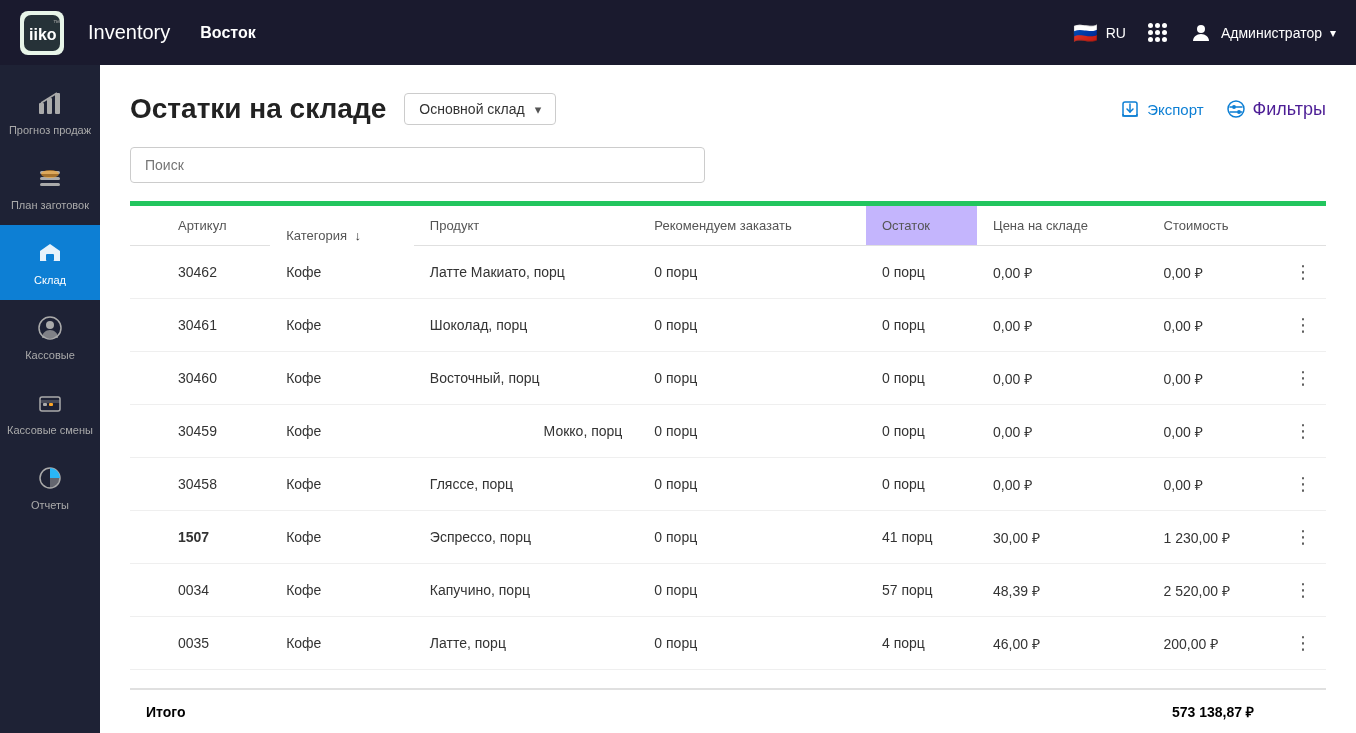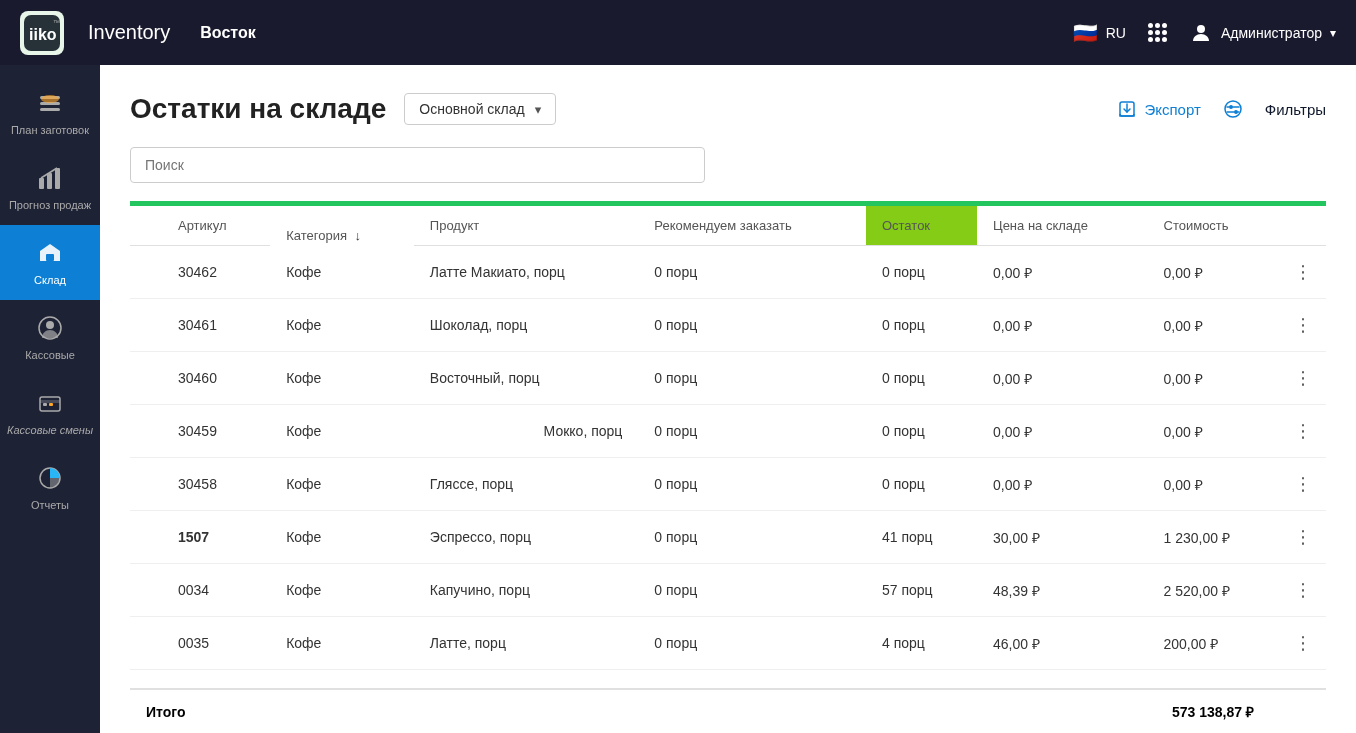--- a/index.html
+++ b/index.html
@@ -88,41 +88,41 @@
       <span style="color:#fff;font-size:12px;">▾</span>
     </div>
   </div>
 </div>
 
 <div style="position:fixed;top:65px;left:0;bottom:0;width:100px;background:#1e2235;display:flex;flex-direction:column;align-items:center;padding-top:10px;overflow-y:auto;z-index:90;">
 
   <div style="display:flex;flex-direction:column;align-items:center;padding:14px 8px;cursor:pointer;width:100%;color:#aaa;font-size:11px;text-align:center;">
     <div style="margin-bottom:5px;">
       <svg width="28" height="28" viewBox="0 0 28 28" fill="none">
+        <rect x="3" y="14" width="5" height="11" rx="1" fill="#aaa"></rect>
+        <rect x="11" y="9" width="5" height="16" rx="1" fill="#aaa"></rect>
+        <rect x="19" y="4" width="5" height="21" rx="1" fill="#aaa"></rect>
+        <polyline points="5,14 13,9 21,4" stroke="#aaa" stroke-width="1.5" fill="none"></polyline>
+      </svg>
+    </div>
+    <span>Прогноз продаж</span>
+  </div>
+
+  <div style="display:flex;flex-direction:column;align-items:center;padding:14px 8px;cursor:pointer;width:100%;color:#aaa;font-size:11px;text-align:center;">
+    <div style="margin-bottom:5px;">
+      <svg width="28" height="28" viewBox="0 0 28 28" fill="none">
         <rect x="4" y="7" width="20" height="3" rx="1.5" fill="#aaa"></rect>
         <rect x="4" y="13" width="20" height="3" rx="1.5" fill="#aaa"></rect>
         <rect x="4" y="19" width="20" height="3" rx="1.5" fill="#aaa"></rect>
         <ellipse cx="14" cy="10" rx="9" ry="4" fill="#ffa726" opacity="0.6"></ellipse>
       </svg>
     </div>
     <span>План заготовок</span>
   </div>
 
-  <div style="display:flex;flex-direction:column;align-items:center;padding:14px 8px;cursor:pointer;width:100%;color:#aaa;font-size:11px;text-align:center;">
-    <div style="margin-bottom:5px;">
-      <svg width="28" height="28" viewBox="0 0 28 28" fill="none">
-        <rect x="3" y="14" width="5" height="11" rx="1" fill="#aaa"></rect>
-        <rect x="11" y="9" width="5" height="16" rx="1" fill="#aaa"></rect>
-        <rect x="19" y="4" width="5" height="21" rx="1" fill="#aaa"></rect>
-        <polyline points="5,14 13,9 21,4" stroke="#aaa" stroke-width="1.5" fill="none"></polyline>
-      </svg>
-    </div>
-    <span>Прогноз продаж</span>
-  </div>
-
   <div style="display:flex;flex-direction:column;align-items:center;padding:14px 8px;cursor:pointer;width:100%;color:#fff;font-size:11px;text-align:center;background:#0d7fd4;">
     <div style="margin-bottom:5px;">
       <svg width="28" height="28" viewBox="0 0 28 28" fill="none">
         <path d="M4 22V12L14 5L24 12V22H4Z" fill="#fff" opacity="0.9"></path>
         <rect x="10" y="15" width="8" height="7" rx="1" fill="#0d7fd4"></rect>
       </svg>
     </div>
     <span>Склад</span>
   </div>
 
@@ -130,21 +130,21 @@
     <div style="margin-bottom:5px;">
       <svg width="28" height="28" viewBox="0 0 28 28" fill="none">
         <circle cx="14" cy="14" r="11" stroke="#aaa" stroke-width="1.5" fill="none"></circle>
         <circle cx="14" cy="11" r="4" fill="#aaa"></circle>
         <path d="M6 24c0-5 3.6-8 8-8s8 3 8 8" fill="#aaa" opacity="0.7"></path>
       </svg>
     </div>
     <span>Кассовые</span>
   </div>
 
-  <div style="display:flex;flex-direction:column;align-items:center;padding:14px 4px;cursor:pointer;width:100%;color:#aaa;font-size:11px;text-align:center;font-style:italic;">
+  <div style="display:flex;flex-direction:column;align-items:center;padding:14px 4px;cursor:pointer;width:100%;color:#aaa;font-size:11px;text-align:center;">
     <div style="margin-bottom:5px;">
       <svg width="28" height="28" viewBox="0 0 28 28" fill="none">
         <rect x="4" y="8" width="20" height="14" rx="2" stroke="#aaa" stroke-width="1.5" fill="none"></rect>
         <rect x="7" y="14" width="4" height="3" rx="1" fill="#aaa"></rect>
         <rect x="13" y="14" width="4" height="3" rx="1" fill="#ffa726"></rect>
         <rect x="4" y="11" width="20" height="3" fill="#aaa" opacity="0.3"></rect>
       </svg>
     </div>
     <span>Кассовые смены</span>
   </div>
@@ -176,21 +176,21 @@
       <div style="display:flex;align-items:center;gap:22px;">
         <button style="display:flex;align-items:center;gap:7px;font-size:15px;font-weight:500;cursor:pointer;background:none;border:none;color:#0d7fd4;">
           <svg width="20" height="20" viewBox="0 0 20 20" fill="none">
             <rect x="3" y="3" width="14" height="14" rx="2" stroke="#0d7fd4" stroke-width="1.5" fill="none"></rect>
             <path d="M7 10 L10 13 L13 10" stroke="#0d7fd4" stroke-width="1.5" fill="none" stroke-linecap="round"></path>
             <line x1="10" y1="5" x2="10" y2="13" stroke="#0d7fd4" stroke-width="1.5" stroke-linecap="round"></line>
             <path d="M3 15 L3 17 L17 17 L17 15" stroke="#0d7fd4" stroke-width="1.5" fill="none"></path>
           </svg>
           <span>Экспорт</span>
         </button>
-        <button style="display:flex;align-items:center;gap:22px;font-size:15px;font-weight:500;cursor:pointer;background:none;border:none;color:#0f172a;">
+        <button style="display:flex;align-items:center;gap:7px;font-size:18px;font-weight:500;cursor:pointer;background:none;border:none;color:#4c1d95;">
           <svg width="20" height="20" viewBox="0 0 20 20" fill="none">
             <circle cx="10" cy="10" r="8" stroke="#0d7fd4" stroke-width="1.5" fill="none"></circle>
             <circle cx="8" cy="8" r="2" fill="#0d7fd4"></circle>
             <circle cx="13" cy="13" r="2" fill="#0d7fd4"></circle>
             <line x1="4" y1="8" x2="6" y2="8" stroke="#0d7fd4" stroke-width="1.5" stroke-linecap="round"></line>
             <line x1="10" y1="8" x2="16" y2="8" stroke="#0d7fd4" stroke-width="1.5" stroke-linecap="round"></line>
             <line x1="4" y1="13" x2="11" y2="13" stroke="#0d7fd4" stroke-width="1.5" stroke-linecap="round"></line>
             <line x1="15" y1="13" x2="16" y2="13" stroke="#0d7fd4" stroke-width="1.5" stroke-linecap="round"></line>
           </svg>
           <span>Фильтры</span>
@@ -207,21 +207,21 @@
         <thead>
           <tr>
             <th style="position:sticky;top:0;background:#fff;padding:12px 16px;text-align:left;color:#555;font-weight:500;font-size:13px;border-bottom:1px solid #e0e0e0;white-space:nowrap;z-index:2;"></th>
             <th style="position:sticky;top:0;background:#fff;padding:12px 16px;text-align:left;color:#555;font-weight:500;font-size:13px;border-bottom:1px solid #e0e0e0;white-space:nowrap;z-index:2;">Артикул</th>
             <th style="position:sticky;top:10px;background:#fff;padding:12px 16px;text-align:left;color:#555;font-weight:500;font-size:13px;border-bottom:1px solid #e0e0e0;white-space:nowrap;z-index:2;cursor:pointer;">
               <span>Категория</span>
               <span style="margin-left:4px;color:#333;">↓</span>
             </th>
             <th style="position:sticky;top:0;background:#fff;padding:12px 16px;text-align:left;color:#555;font-weight:500;font-size:13px;border-bottom:1px solid #e0e0e0;white-space:nowrap;z-index:2;">Продукт</th>
             <th style="position:sticky;top:0;background:#fff;padding:12px 16px;text-align:left;color:#555;font-weight:500;font-size:13px;border-bottom:1px solid #e0e0e0;white-space:nowrap;z-index:2;">Рекомендуем заказать</th>
-            <th style="position:sticky;top:0;background:#84cc16;padding:12px 16px;text-align:left;color:#555;font-weight:500;font-size:13px;border-bottom:1px solid #e0e0e0;white-space:nowrap;z-index:2;">Остаток</th>
+            <th style="position:sticky;top:0;background:#c4b5fd;padding:12px 16px;text-align:left;color:#555;font-weight:500;font-size:13px;border-bottom:1px solid #e0e0e0;white-space:nowrap;z-index:2;">Остаток</th>
             <th style="position:sticky;top:0;background:#fff;padding:12px 16px;text-align:left;color:#555;font-weight:500;font-size:13px;border-bottom:1px solid #e0e0e0;white-space:nowrap;z-index:2;">Цена на складе</th>
             <th style="position:sticky;top:0;background:#fff;padding:12px 16px;text-align:left;color:#555;font-weight:500;font-size:13px;border-bottom:1px solid #e0e0e0;white-space:nowrap;z-index:2;">Стоимость</th>
             <th style="position:sticky;top:0;background:#fff;padding:12px 16px;border-bottom:1px solid #e0e0e0;z-index:2;width:40px;"></th>
           </tr>
         </thead>
         <tbody id="table-body">
         <tr style="border-bottom: 1px solid rgb(239, 239, 239);">
       <td style="padding:13px 16px;color:#333;font-size:14px;width:20px;"></td>
       <td style="padding:13px 16px;color:#333;font-size:14px;">30462</td>
       <td style="padding:13px 16px;color:#333;font-size:14px;">Кофе</td>

